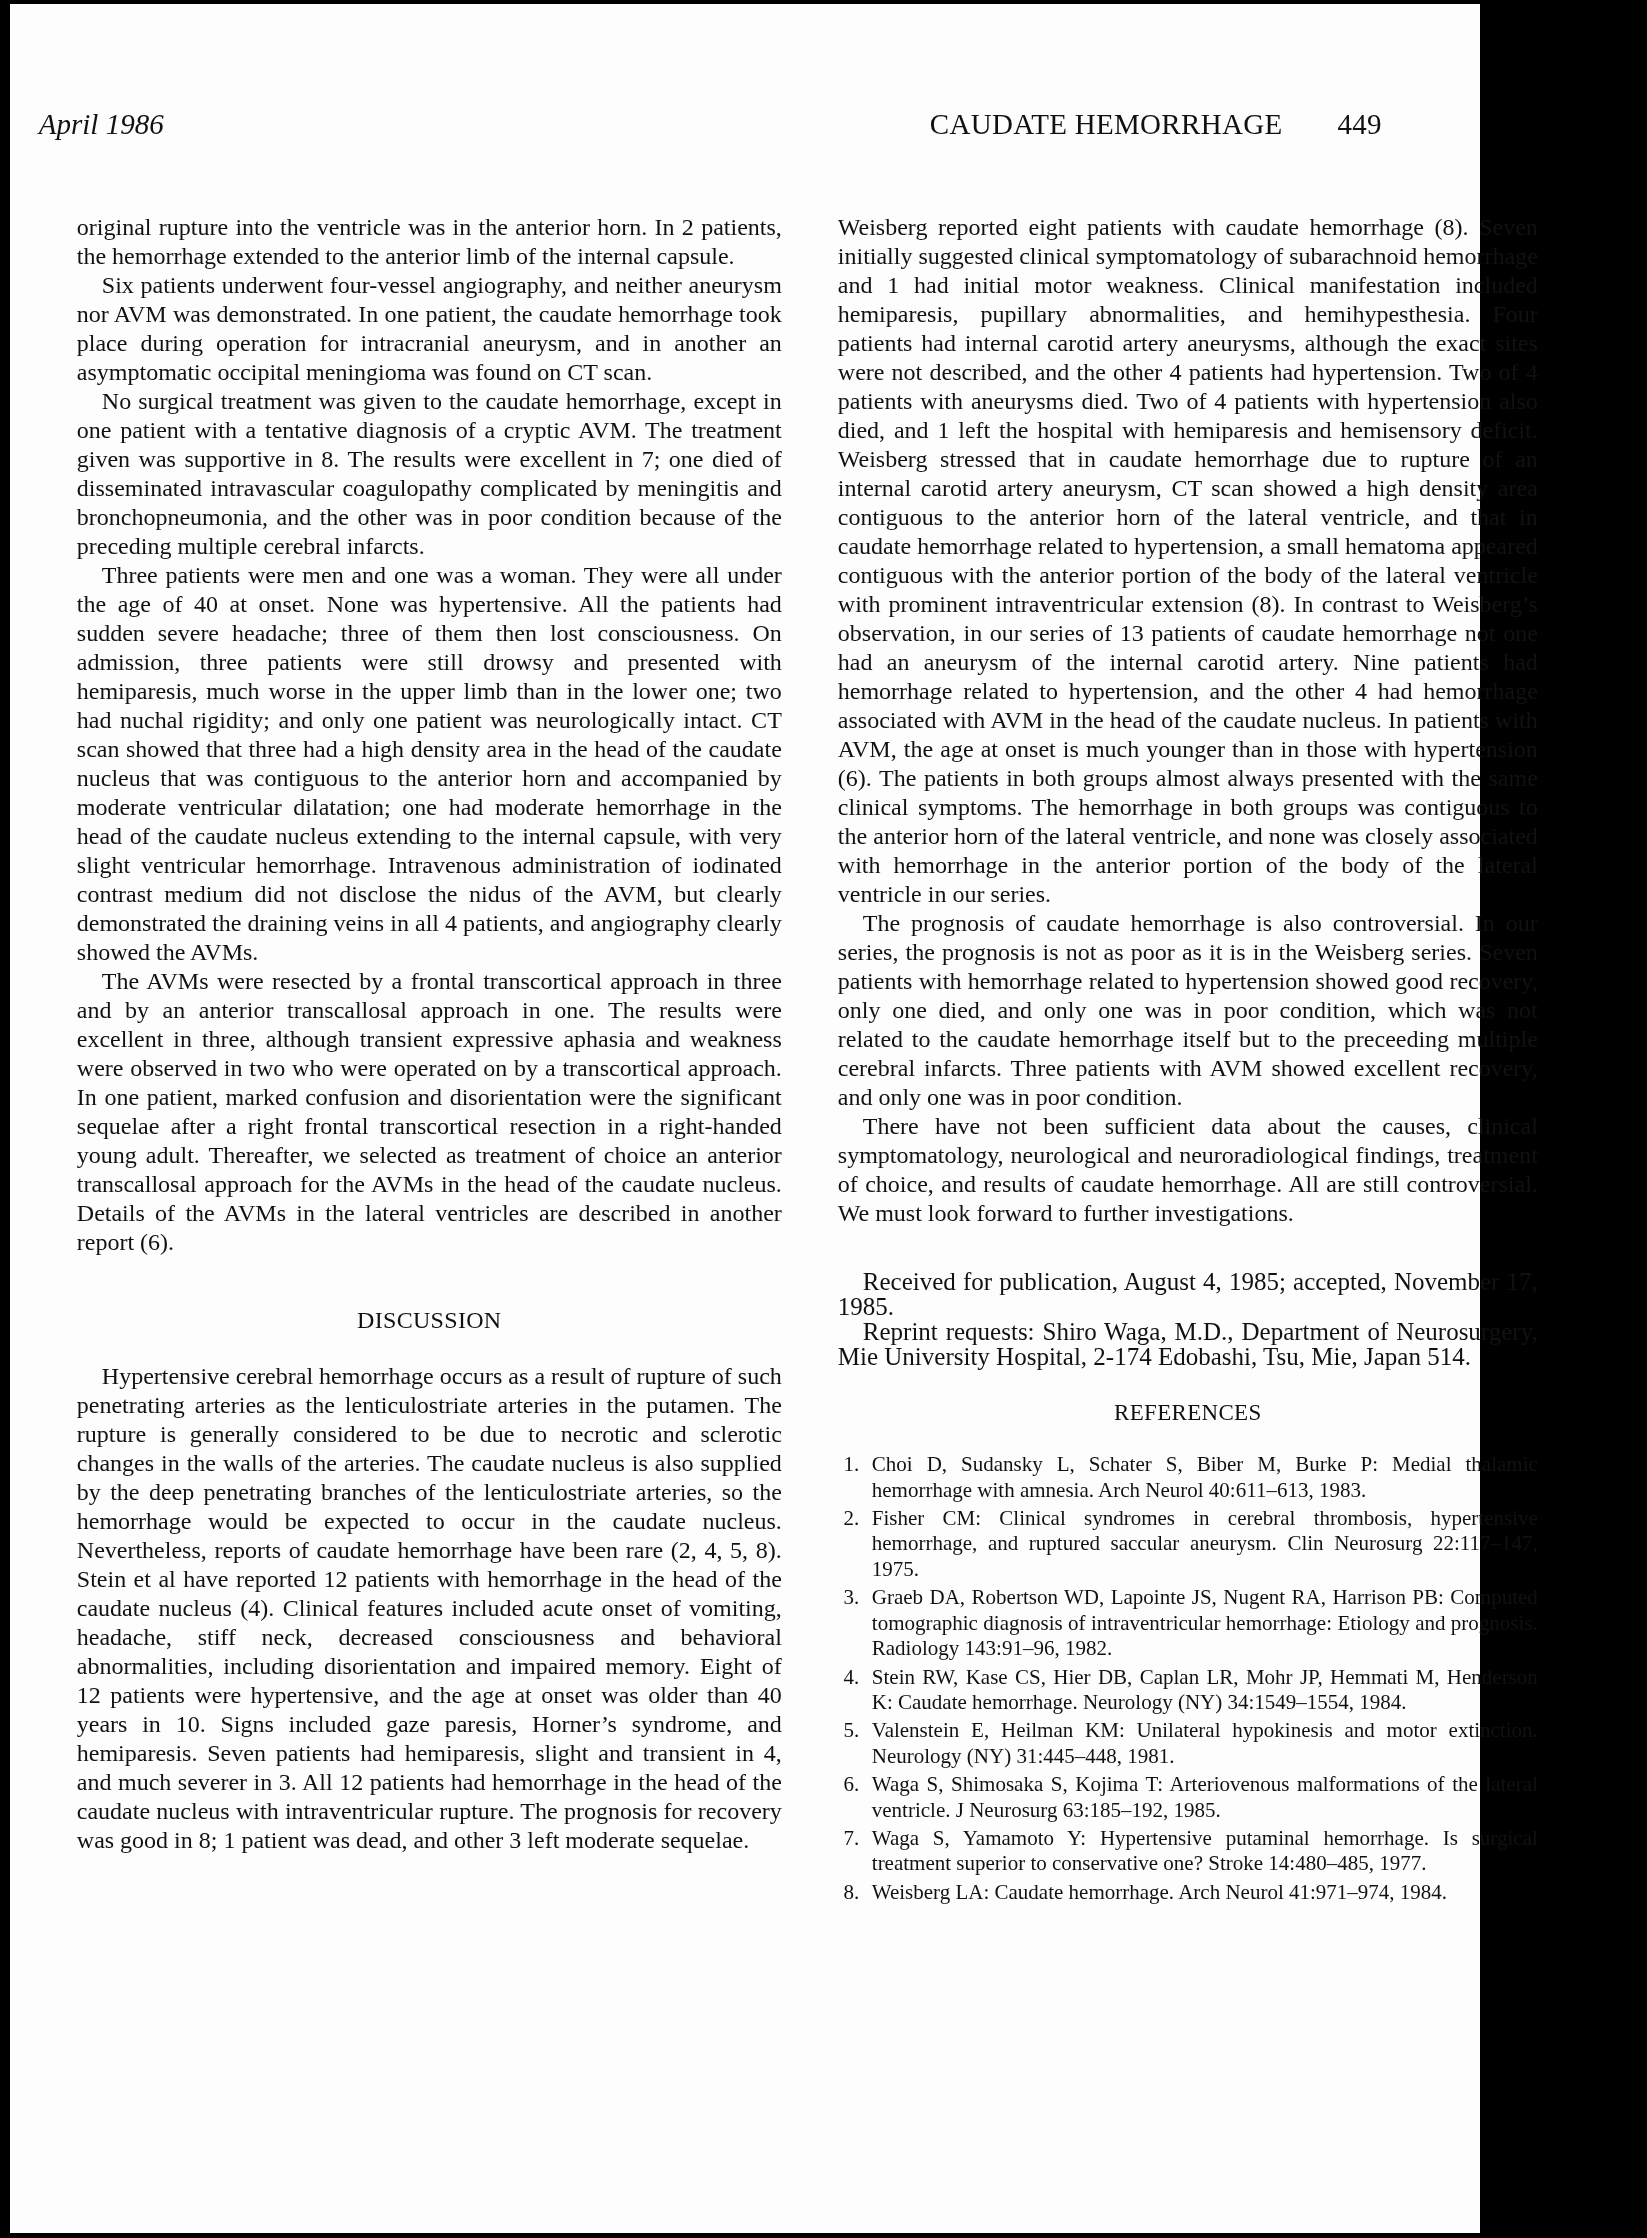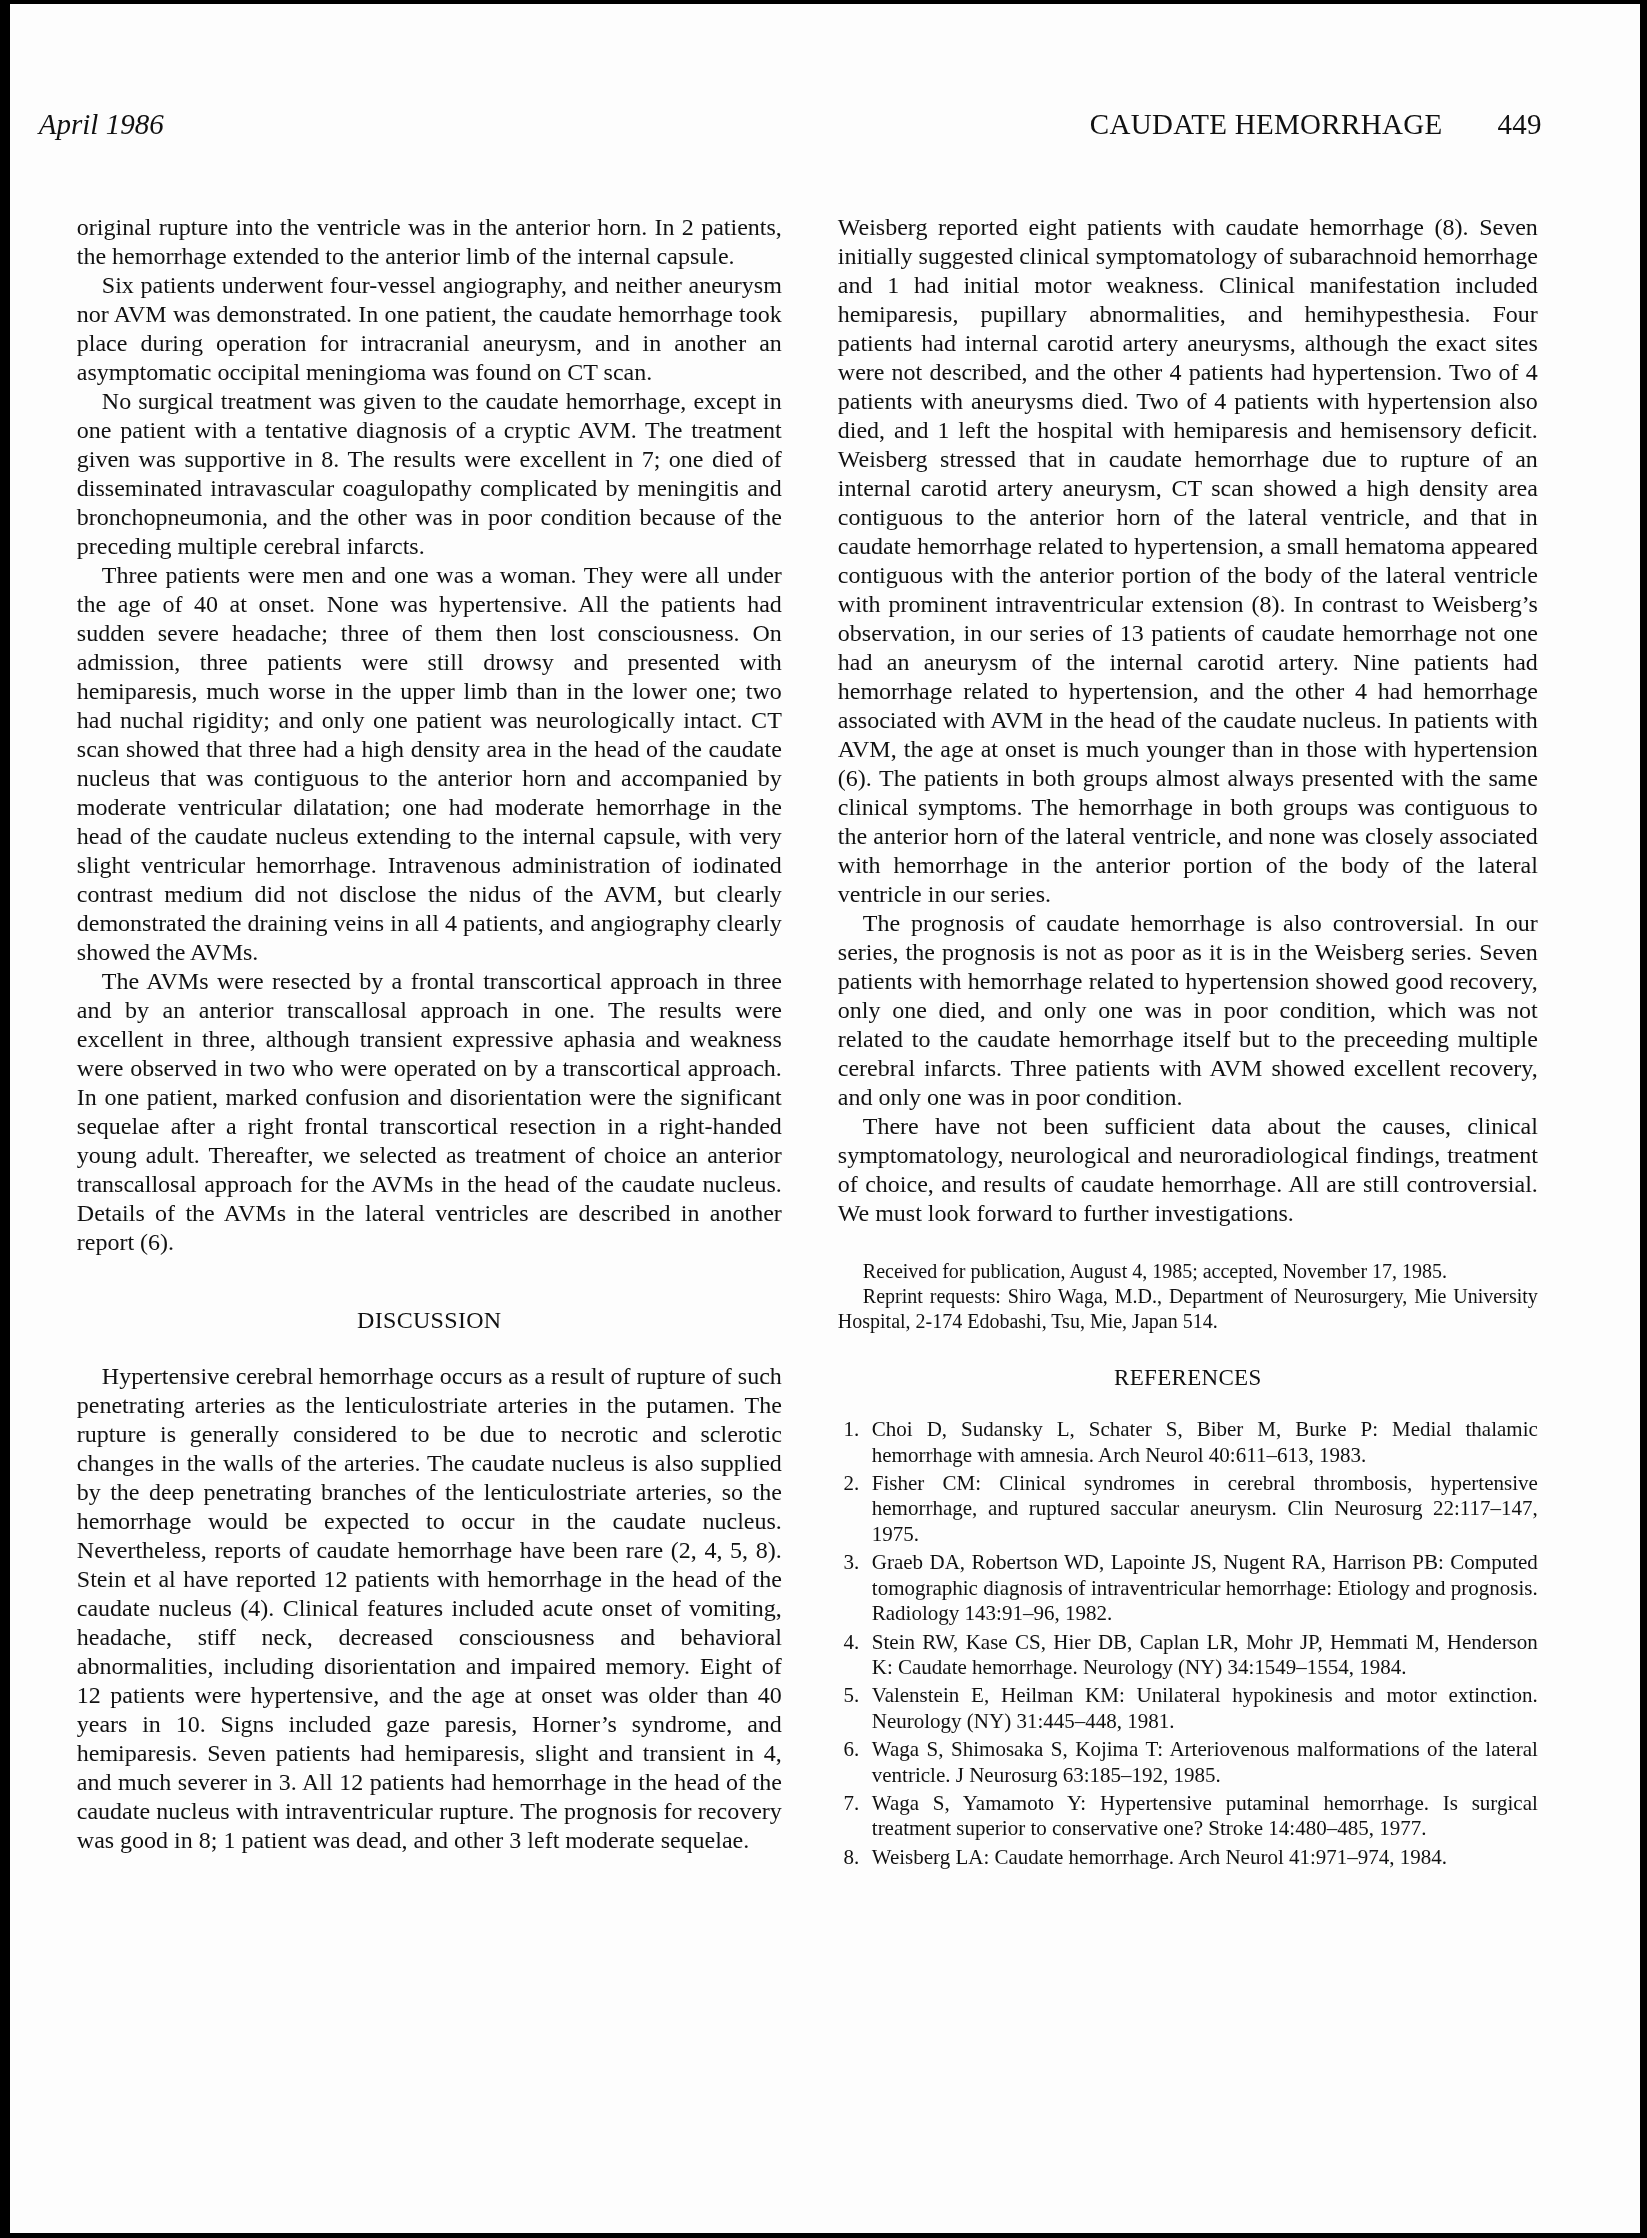--- a/index.html
+++ b/index.html
@@ -1,39 +1,39 @@
 <!DOCTYPE html>
 <html style="font-size:11.2px"><head>
 <meta charset="utf-8">
 <style>
   html, body { margin: 0; padding: 0; background: #000; }
   body { width: 1648px; height: 2239px; position: relative; overflow: hidden; }
   .page {
-    position: absolute; left: 9.8px; top: 4.2px; width: 1630px; height: 2229px;
+    position: absolute; left: 9.8px; top: 4.2px; width: 1470px; height: 2229px;
     background: #fdfdfd; color: #111;
     font-family: "Liberation Serif", "DejaVu Serif", serif;
   }
   .running-head {
     position: absolute; top: 104px; left: 29px; right: 98px; height: 42px;
     font-size: 29px;
   }
   .rh-left { position: absolute; left: 0; top: 0; font-style: italic; }
   .rh-right { position: absolute; right: 0; top: 0; letter-spacing: 0.3px; }
   .rh-right .pg { margin-left: 55px; }
   .col {
     position: absolute; top: 162px; font-size: 24px; line-height: 29px;
     text-align: justify; hyphens: none;
   }
   .col-left { left: 67px; width: 705px; }
   .col-right { left: 828px; width: 700px; }
   .col p { margin: 0; text-indent: 25px; }
   .col p.noindent { text-indent: 0; margin-top: 47px; }
   .subhead { font-style: italic; margin: 18px 0 9.8px 0; text-align: left; }
   .section-title { text-align: center; margin: 49px 0 26.6px 0; letter-spacing: 0.3px; }
-  .notes { font-size: 20px; line-height: 25px; margin-top: 31px; }
+  .notes { font-size: 25px; line-height: 25px; margin-top: 41px; }
   .notes p { text-indent: 25px; }
   .refs-title { text-align: center; margin: 29px 0 25px 0; letter-spacing: 0.3px; font-size: 23px; }
   .refs { list-style: none; margin: 0; padding: 0; font-size: 21px; line-height: 25.5px; }
   .refs li { position: relative; padding-left: 34px; margin-bottom: 2.8px; text-align: justify; }
   .refs li .num { position: absolute; left: 5.6px; top: 0; }
 </style>
 </head>
 <body>
 
 <div class="page">

